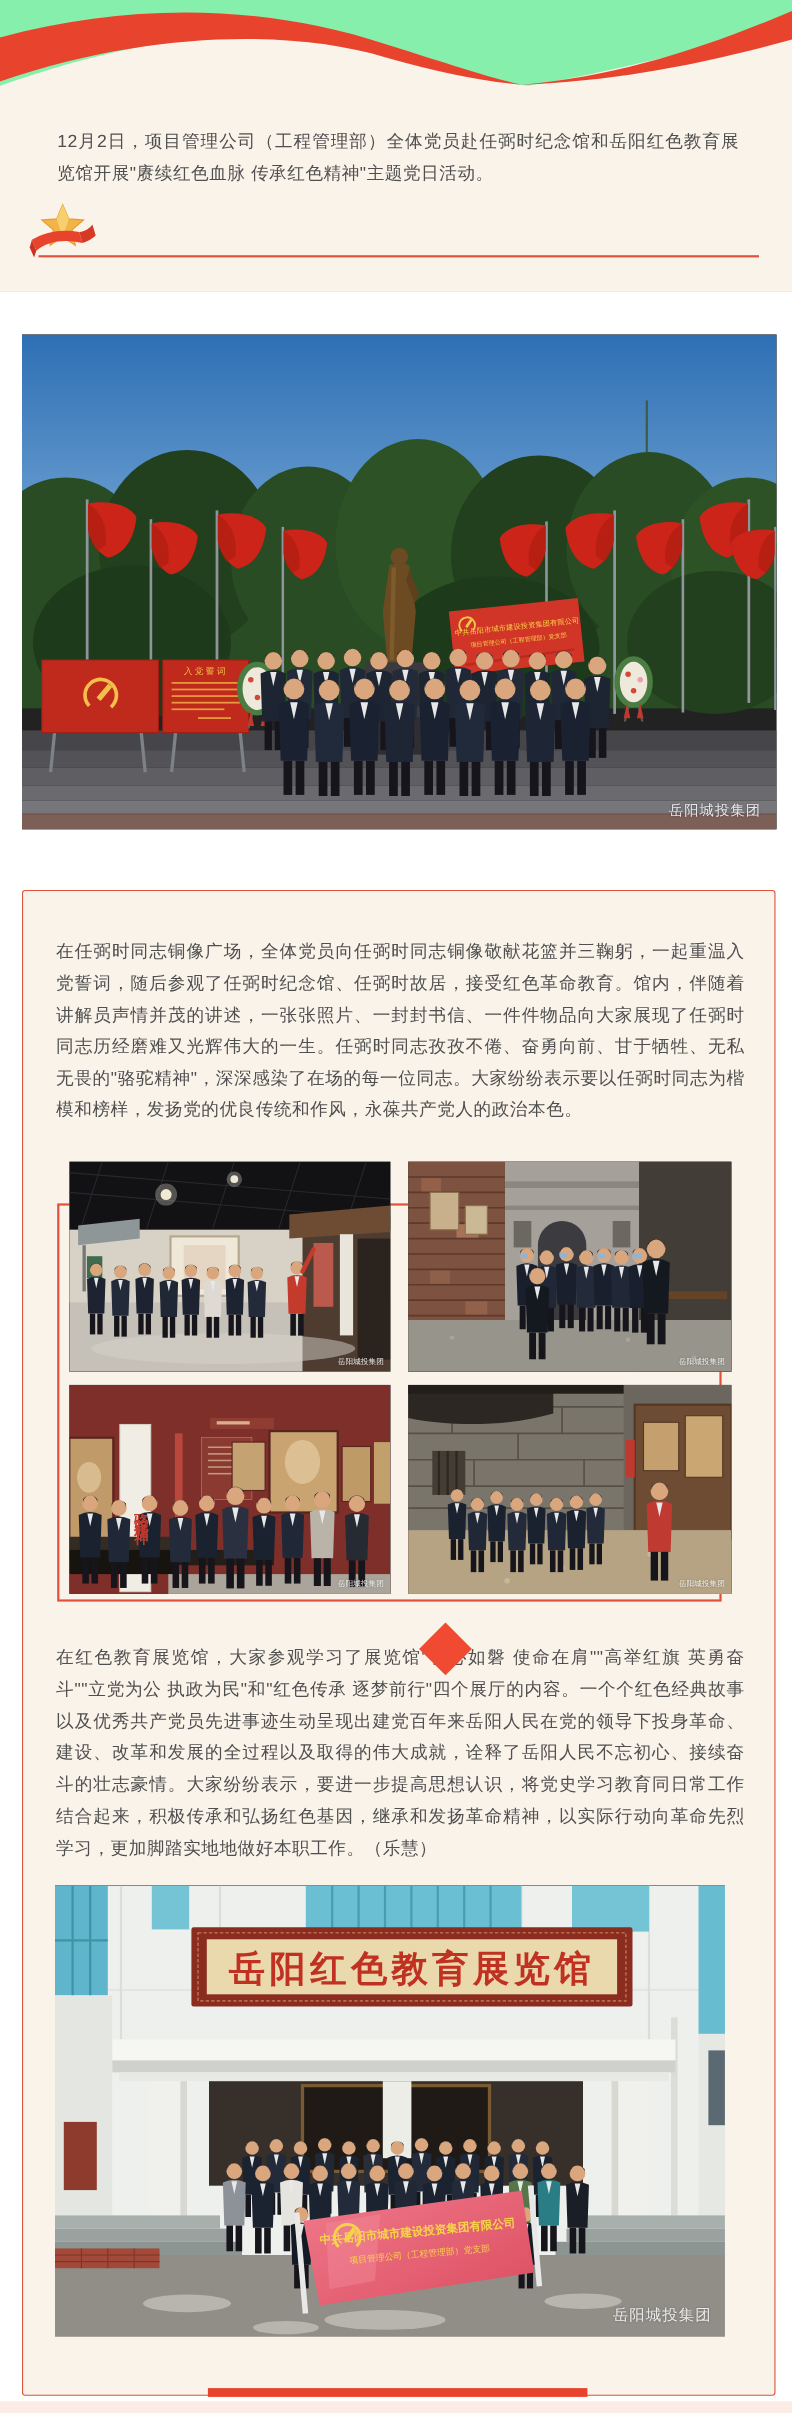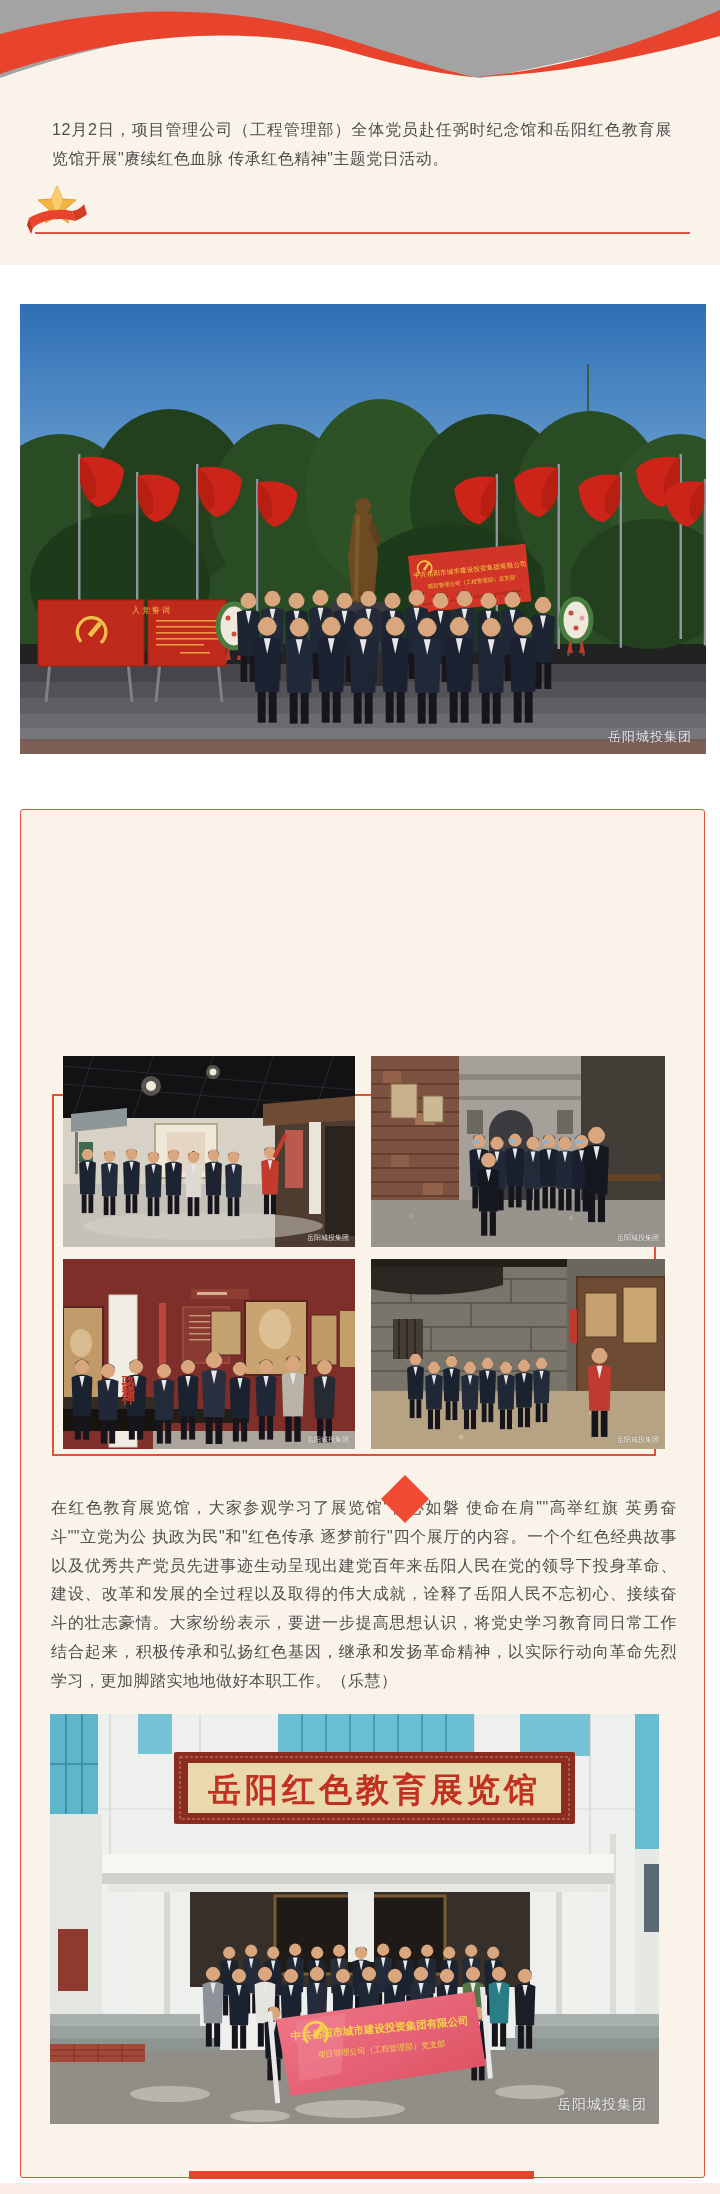--- a/index.html
+++ b/index.html
@@ -3,21 +3,21 @@
 <meta charset="utf-8">
 <style>
   html,body{margin:0;padding:0;}
   body{
     width:720px;height:2194px;position:relative;background:#ffffff;
     font-family:"Liberation Sans","DejaVu Sans",sans-serif;
     -webkit-font-smoothing:antialiased;overflow:hidden;
   }
   .abs{position:absolute;}
   
-  .top-cream{left:0;top:0;width:720px;height:265px;background:#a3a3a3;}
+  .top-cream{left:0;top:0;width:720px;height:265px;background:#86efac;}
   .cream-rect{left:0;top:98px;width:720px;height:167px;background:#faf3ea;}
   .wave-svg{left:0;top:0;width:720px;height:100px;display:block;}
   .intro-para{
     left:52px;top:115px;width:620px;margin:0;
     font-size:16px;line-height:29px;color:#4f4f4f;text-align:justify;
     letter-spacing:.5px;
   }
   .star-icon{left:26px;top:184px;width:64px;height:52px;}
   .top-divider{left:35px;top:232px;width:655px;height:2px;background:#dd5340;}
   
@@ -30,21 +30,21 @@
   .wm-sm{font-size:7px;right:6px;bottom:4px;letter-spacing:0;}
   
   .photo-plaza{left:20px;top:304px;width:686px;height:450px;}
   .plaza-banner-text{
     position:absolute;left:390px;top:258px;width:118px;transform:rotate(-6deg);
     transform-origin:0 0;color:#f7d447;text-align:center;
   }
   .plaza-banner-text .l1{font-size:6.5px;letter-spacing:.2px;margin-top:10px;}
   .plaza-banner-text .l2{font-size:5.5px;margin-top:4px;}
   .oath-title{
-    position:absolute;left:112px;top:301px;width:78px;text-align:left;
+    position:absolute;left:128px;top:301px;width:78px;text-align:center;
     color:#f0c04a;font-size:8px;letter-spacing:2px;
   }
   
   .card{
     left:20px;top:809px;width:685px;height:1369px;background:#faf3ea;
     border:1px solid #dc523b;border-radius:3px;box-sizing:border-box;
   }
   .card-para{
     position:absolute;left:30px;width:626px;margin:0;
     font-size:16px;line-height:28.8px;color:#4f4f4f;text-align:justify;
@@ -263,20 +263,21 @@
   </svg>
   <div class="plaza-banner-text">
     <div class="l1">中共岳阳市城市建设投资集团有限公司</div>
     <div class="l2">项目管理公司（工程管理部）党支部</div>
   </div>
   <div class="oath-title">入党誓词</div>
   <div class="wm">岳阳城投集团</div>
 </div>
 
 <div class="abs card">
+  <p class="card-para para1">在任弼时同志铜像广场，全体党员向任弼时同志铜像敬献花篮并三鞠躬，一起重温入党誓词，随后参观了任弼时纪念馆、任弼时故居，接受红色革命教育。馆内，伴随着讲解员声情并茂的讲述，一张张照片、一封封书信、一件件物品向大家展现了任弼时同志历经磨难又光辉伟大的一生。任弼时同志孜孜不倦、奋勇向前、甘于牺牲、无私无畏的"骆驼精神"，深深感染了在场的每一位同志。大家纷纷表示要以任弼时同志为楷模和榜样，发扬党的优良传统和作风，永葆共产党人的政治本色。</p>
 
   <div class="grid-frame"></div>
 
   <div class="grid-wrap">
 
     <div class="photo gphoto gp1">
       <svg viewBox="0 0 292 191" width="292" height="191">
         <rect width="292" height="191" fill="#c6c1b8"></rect>
         <rect x="0" y="0" width="292" height="62" fill="#121215"></rect>
         <g stroke="#28282e" stroke-width="1">

